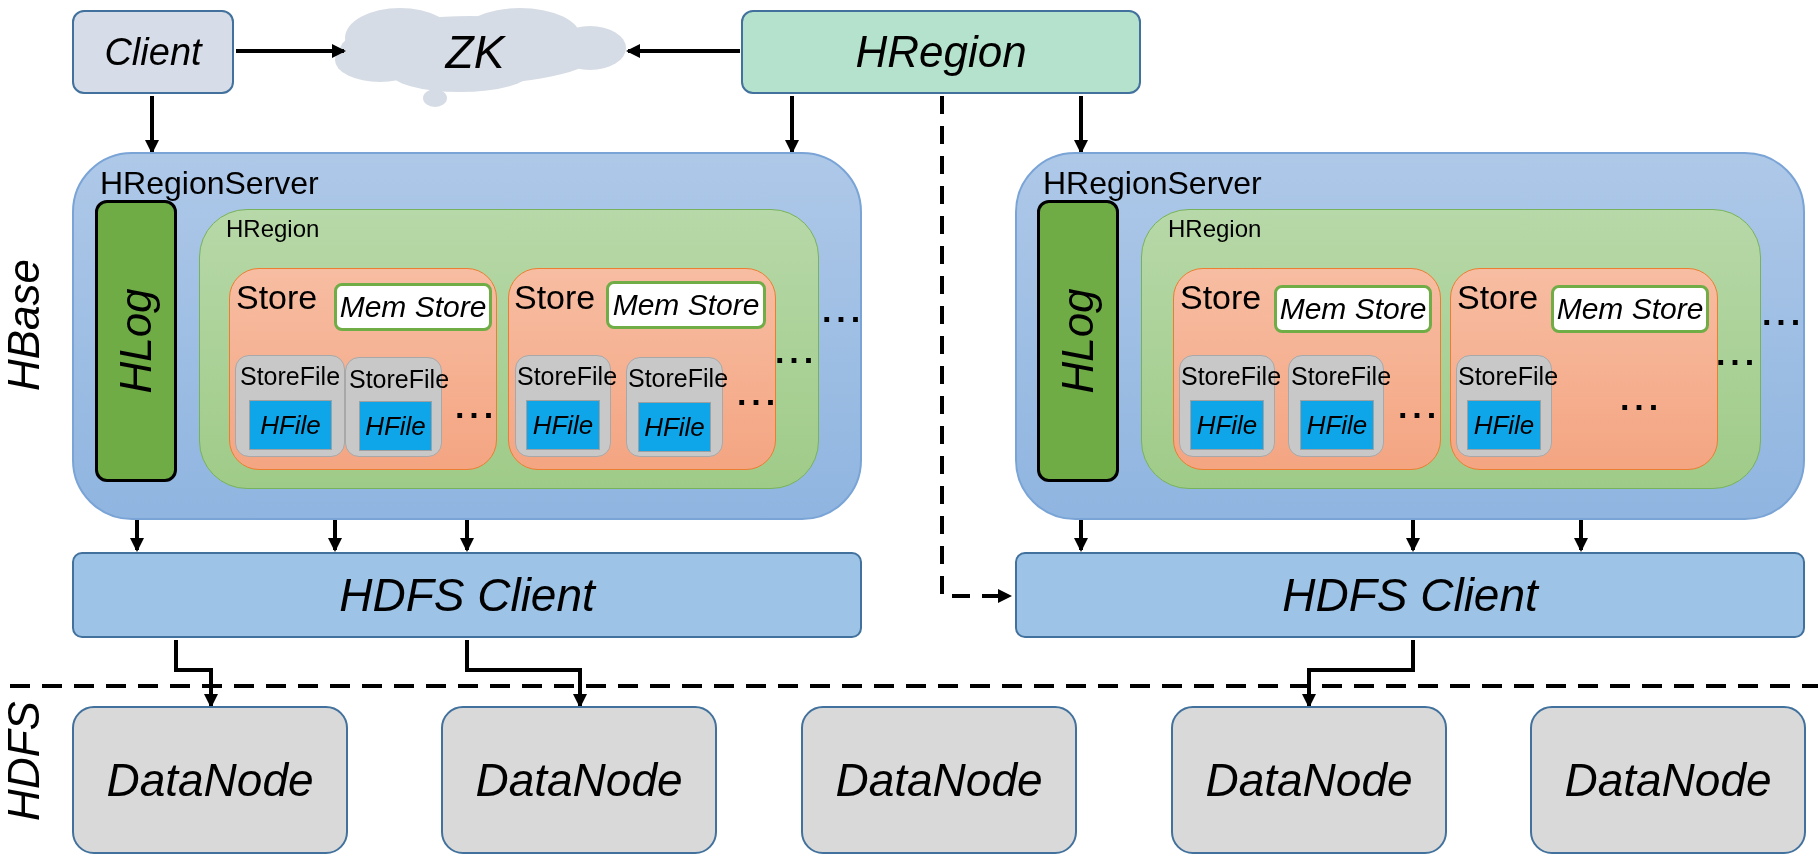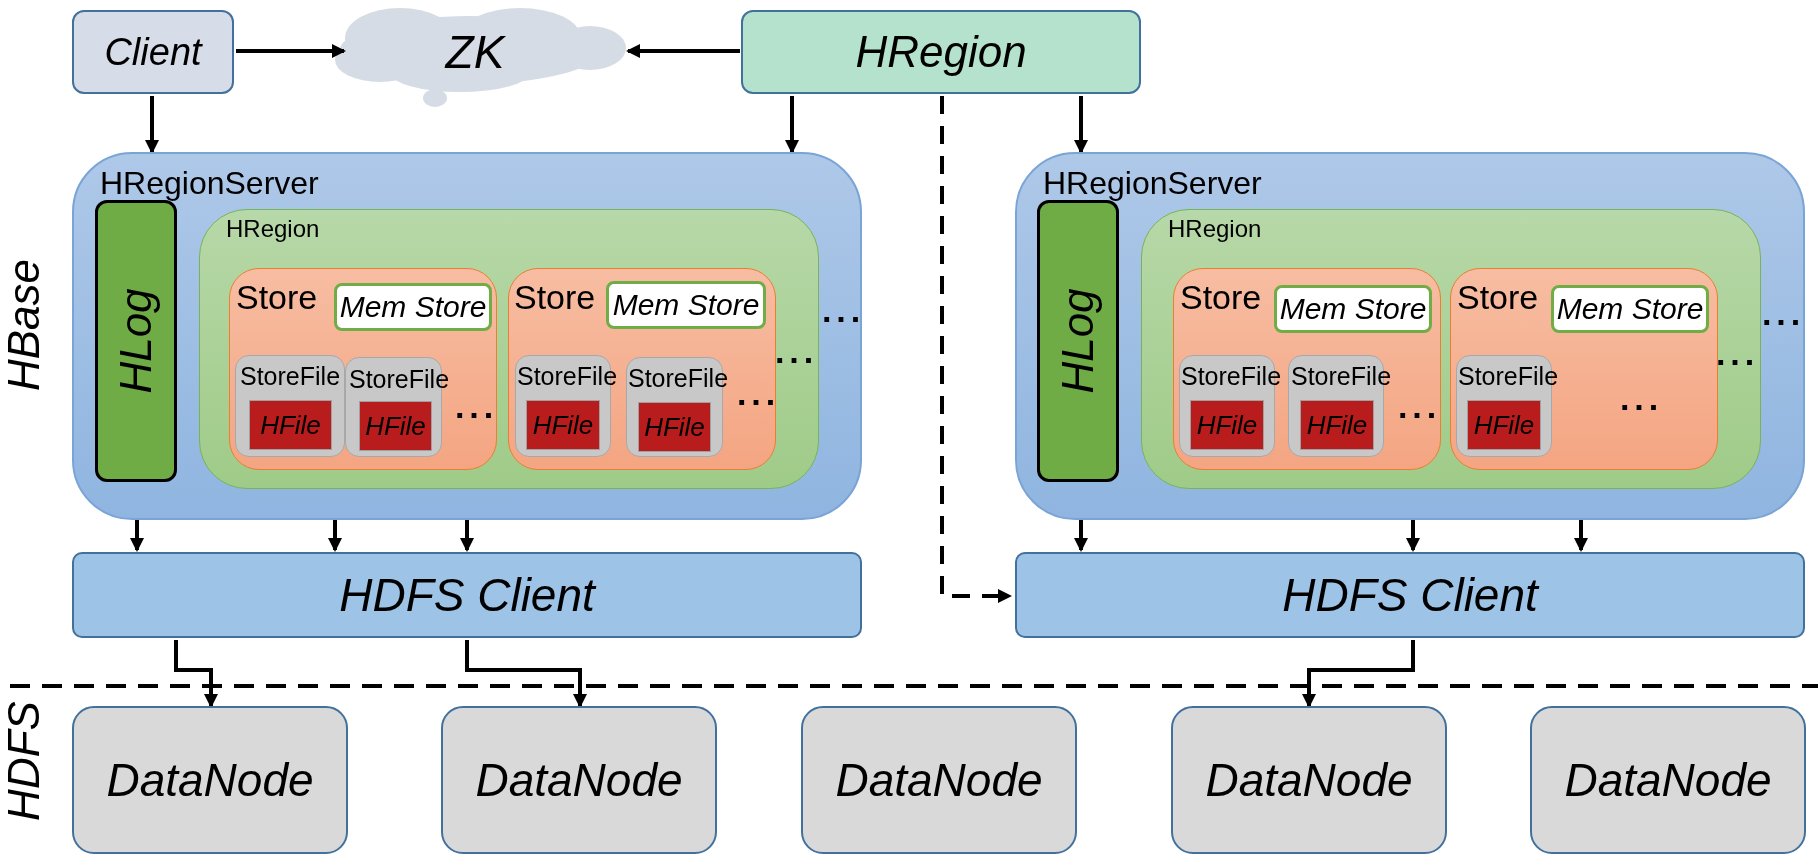--- a/index.html
+++ b/index.html
@@ -14,21 +14,21 @@
   .rs-label { font-size:32px; }
   .hlog { background:#6fac46; border:3px solid #000; border-radius:12px; }
   .hlog span { transform:rotate(-90deg); font-size:44px; white-space:nowrap; }
   .region { background:linear-gradient(#b7d8a8,#9fcb88); border:1.5px solid #77b35a; border-radius:48px; }
   .region-label { font-size:24px;text-align:center; }
   .store { background:linear-gradient(#f7bda2,#f4a582); border:1.5px solid #ed7d31; border-radius:30px; }
   .store-label { font-size:34px; }
   .mem { background:#fff; border:3px solid #70ad47; border-radius:8px; font-size:30px; }
   .sf { background:#c8c8c8; border:1.5px solid #a8a8a8; border-radius:14px; }
   .sf-label { font-size:25px; white-space:nowrap; }
-  .hfile { background:#b91c1c; border:1.5px solid #a0a0a0; font-size:26px; }
+  .hfile { background:#0ea5e9; border:1.5px solid #a0a0a0; font-size:26px; }
   .dots { font-size:34px; font-weight:bold; letter-spacing:3px; line-height:1; }
   .hdfs-client { background:#9dc3e6; border:2px solid #41719c; border-radius:10px; font-size:46px; }
   .dn { background:#d9d9d9; border:2px solid #41719c; border-radius:22px; font-size:46px; }
   .vert { transform:rotate(-90deg); font-size:44px; white-space:nowrap; }
 </style>
 </head>
 <body>
 
 <svg class="abs" style="left:0;top:0;" width="1818" height="857">
   <defs>

